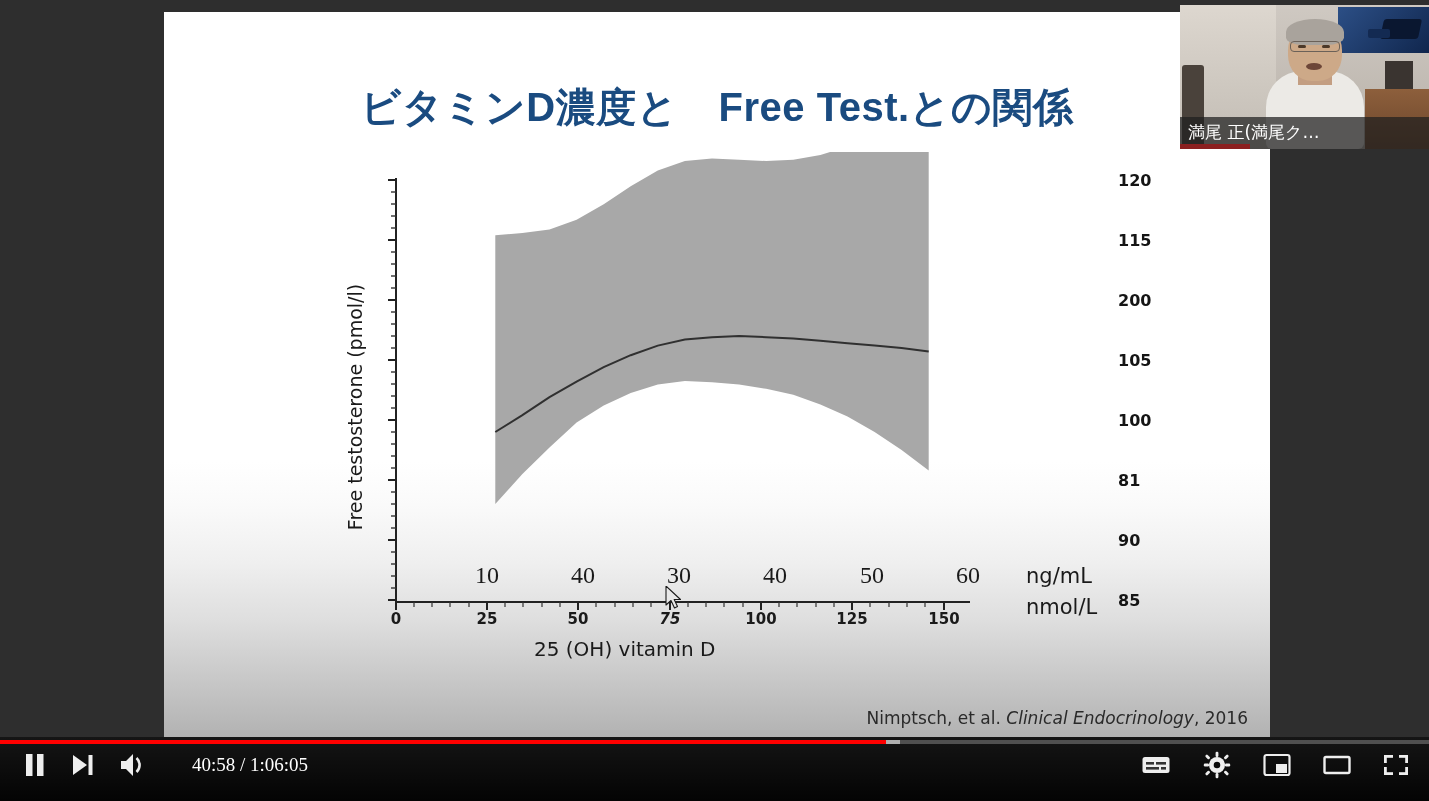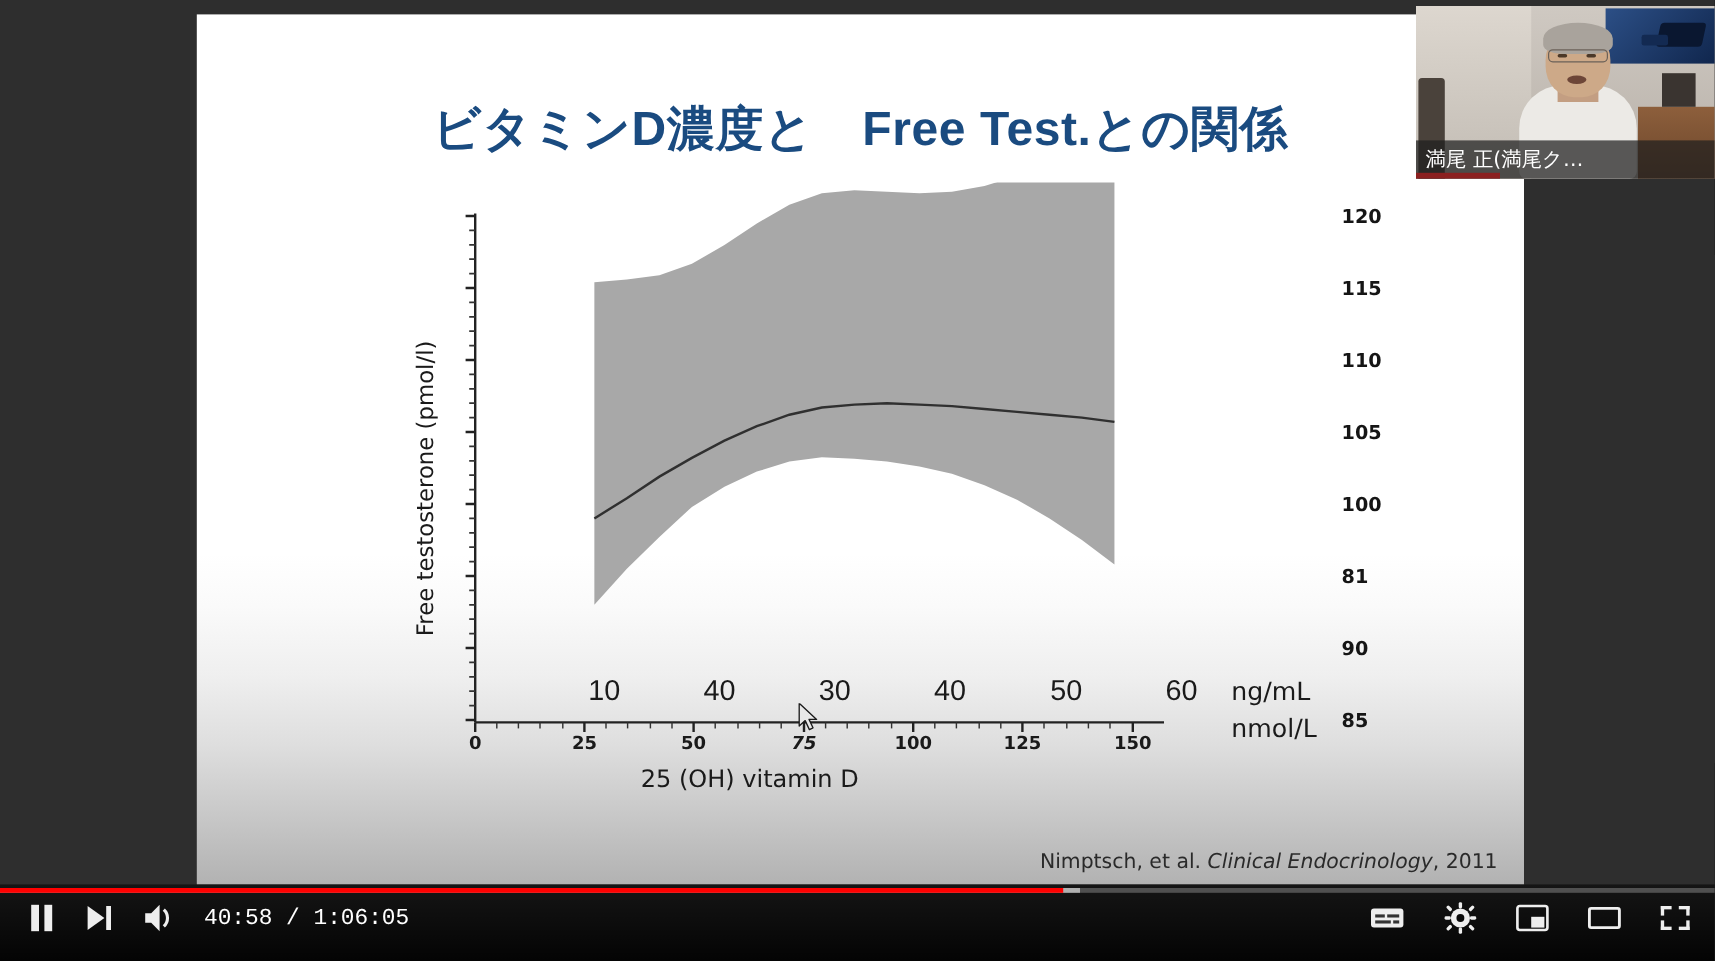--- a/index.html
+++ b/index.html
@@ -42,23 +42,23 @@
     font-size: 19px; color: #1a1a1a;
     font-family: "DejaVu Sans", sans-serif;
   }
   .ytick-label {
     position: absolute; right: 0; width: 46px; text-align: left;
     font-size: 16px; font-weight: 700; color: #151515;
     font-family: "DejaVu Sans", sans-serif;
     transform: translateY(-50%);
   }
   .xtop-label {
-    position: absolute; text-align: right; width: 60px;
+    position: absolute; text-align: center; width: 60px;
     font-size: 24px; color: #1a1a1a;
-    font-family: Liberation Sans, sans-serif;
+    font-family: Liberation Serif, serif;
     transform: translateX(-50%);
   }
   .xbot-label {
     position: absolute; text-align: center; width: 60px;
     font-size: 15px; font-weight: 700; color: #1a1a1a;
     font-family: "DejaVu Sans", sans-serif;
     transform: translateX(-50%);
   }
   .unit-label {
     position: absolute; font-size: 21px; color: #1a1a1a;
@@ -174,42 +174,42 @@
     background: linear-gradient(to top, rgba(0,0,0,0.92), rgba(0,0,0,0.55));
   }
   #progress-row { position: absolute; left: 0; top: 0; width: 1429px; height: 10px; }
   #progress-track { position: absolute; left: 0; top: 3px; width: 1429px; height: 4px; background: rgba(255,255,255,0.26); }
   #progress-buffer { position: absolute; left: 0; top: 3px; height: 4px; background: rgba(255,255,255,0.55); }
   #progress-played { position: absolute; left: 0; top: 3px; height: 4px; background: #ff0000; }
   #controls-left { position: absolute; left: 22px; top: 14px; display: flex; align-items: center; gap: 22px; }
   #controls-right { position: absolute; right: 20px; top: 14px; display: flex; align-items: center; gap: 32px; }
   .ctrl { display: flex; align-items: center; justify-content: center; cursor: pointer; }
   #time-display {
-    color: #ffffff; font-size: 19px;
-    font-family: Liberation Mono, monospace; white-space: nowrap;
+    margin-left: 22px; color: #ffffff; font-size: 19px;
+    font-family: Liberation Serif, serif; white-space: nowrap;
   }
 </style>
 </head>
 <body>
 
 <div id="app">
 
   <div id="slide">
 
     <div id="slide-title">ビタミンD濃度と　Free Test.との関係</div>
 
     <div id="chart">
 
       <div id="ylabel-wrap">
         <div id="ylabel">Free testosterone (pmol/l)</div>
       </div>
 
       <div class="ytick-label" style="top:28px;">120</div>
       <div class="ytick-label" style="top:88px;">115</div>
-      <div class="ytick-label" style="top:148px;">110</div>
+      <div class="ytick-label" style="top:148px;">200</div>
       <div class="ytick-label" style="top:208px;">105</div>
       <div class="ytick-label" style="top:268px;">100</div>
       <div class="ytick-label" style="top:328px;">81</div>
       <div class="ytick-label" style="top:388px;">90</div>
       <div class="ytick-label" style="top:448px;">85</div>
 
       <svg id="plot-svg" width="830" height="520" viewBox="0 0 830 520">
 
         <path d="M 161.3,83.3 L 188.4,81.0 L 215.5,77.4 L 242.6,67.8 L 269.7,52.2 L 296.7,34.2 L 323.8,18.6 L 350.9,9.0 L 378.0,6.6 L 405.1,7.8 L 432.2,9.0 L 459.3,7.8 L 486.4,3.0 L 513.5,-5.4 L 540.6,-16.2 L 567.6,-28.2 L 594.7,-41.4
                  L 594.7,318.4 L 567.6,298.0 L 540.6,280.0 L 513.5,264.4 L 486.4,252.4 L 459.3,242.8 L 432.2,236.8 L 405.1,232.6 L 378.0,230.2 L 350.9,229.0 L 323.8,232.6 L 296.7,241.0 L 269.7,253.6 L 242.6,270.4 L 215.5,295.6 L 188.4,322.0 L 161.3,352.0 Z" fill="#a8a8a8" stroke="none"></path>
@@ -316,21 +316,21 @@
       <div class="xbot-label" style="left:610px; top:458px;">150</div>
 
       <div class="unit-label" style="left:692px; top:412px;">ng/mL</div>
       <div class="unit-label" style="left:692px; top:443px;">nmol/L</div>
 
       <div id="xaxis-title" style="left:200px; top:485px;">25 (OH) vitamin D</div>
     </div>
 
     <div id="citation">
       <span>Nimptsch, et al.</span>
-      <span class="ital">Clinical Endocrinology</span><span>, 2011</span>
+      <span class="ital">Clinical Endocrinology</span><span>, 2016</span>
     </div>
   </div>
 
 
   <div id="pip">
     <div id="pip-scene">
       <div class="pip-wall"></div>
       <div class="pip-wall2"></div>
       <div class="pip-art">
         <div class="pip-art-shape"></div>

